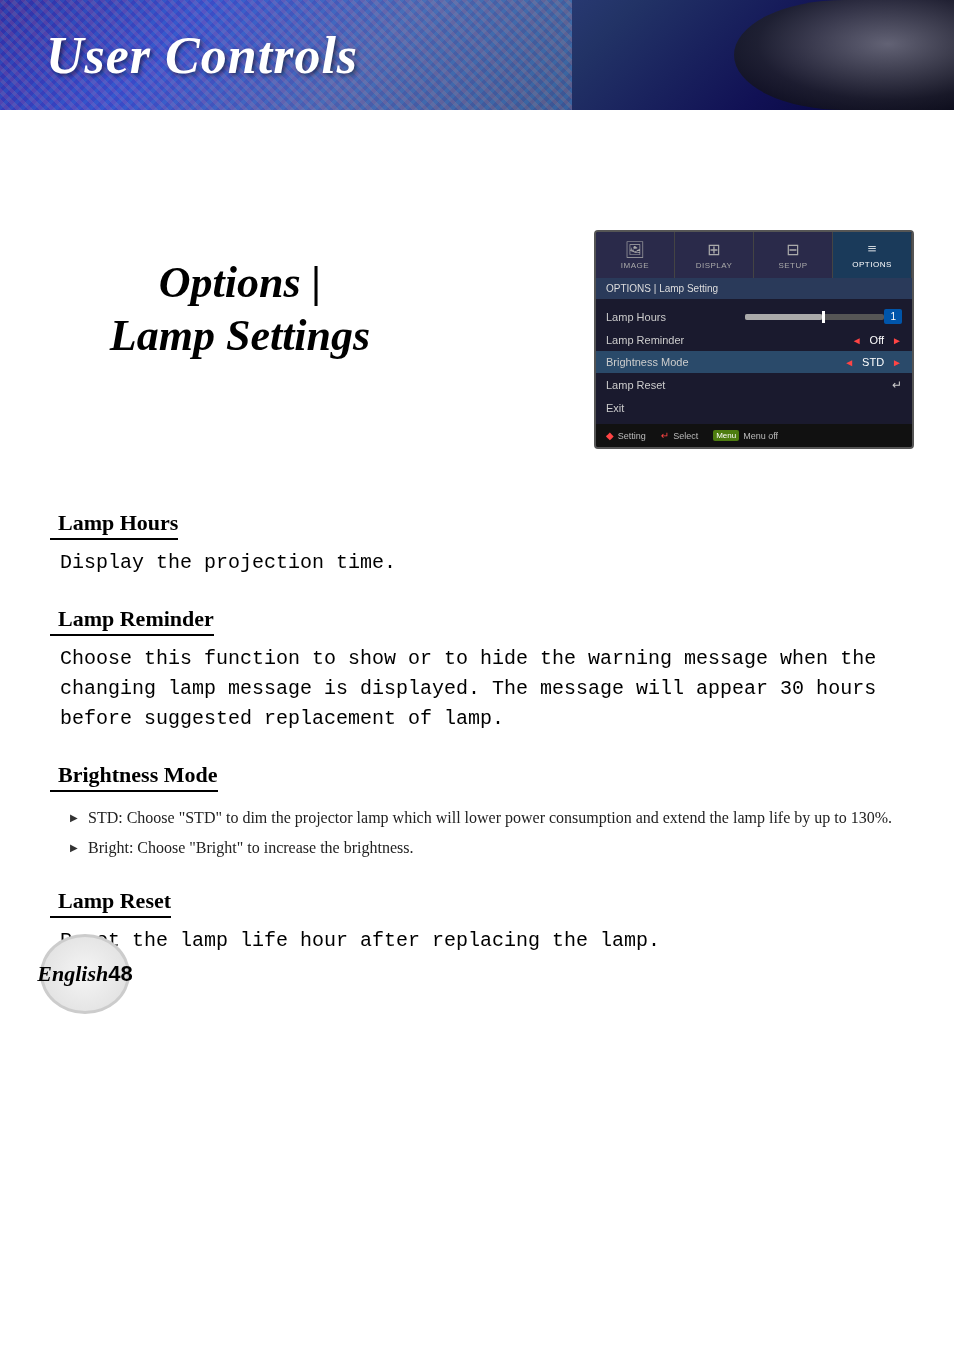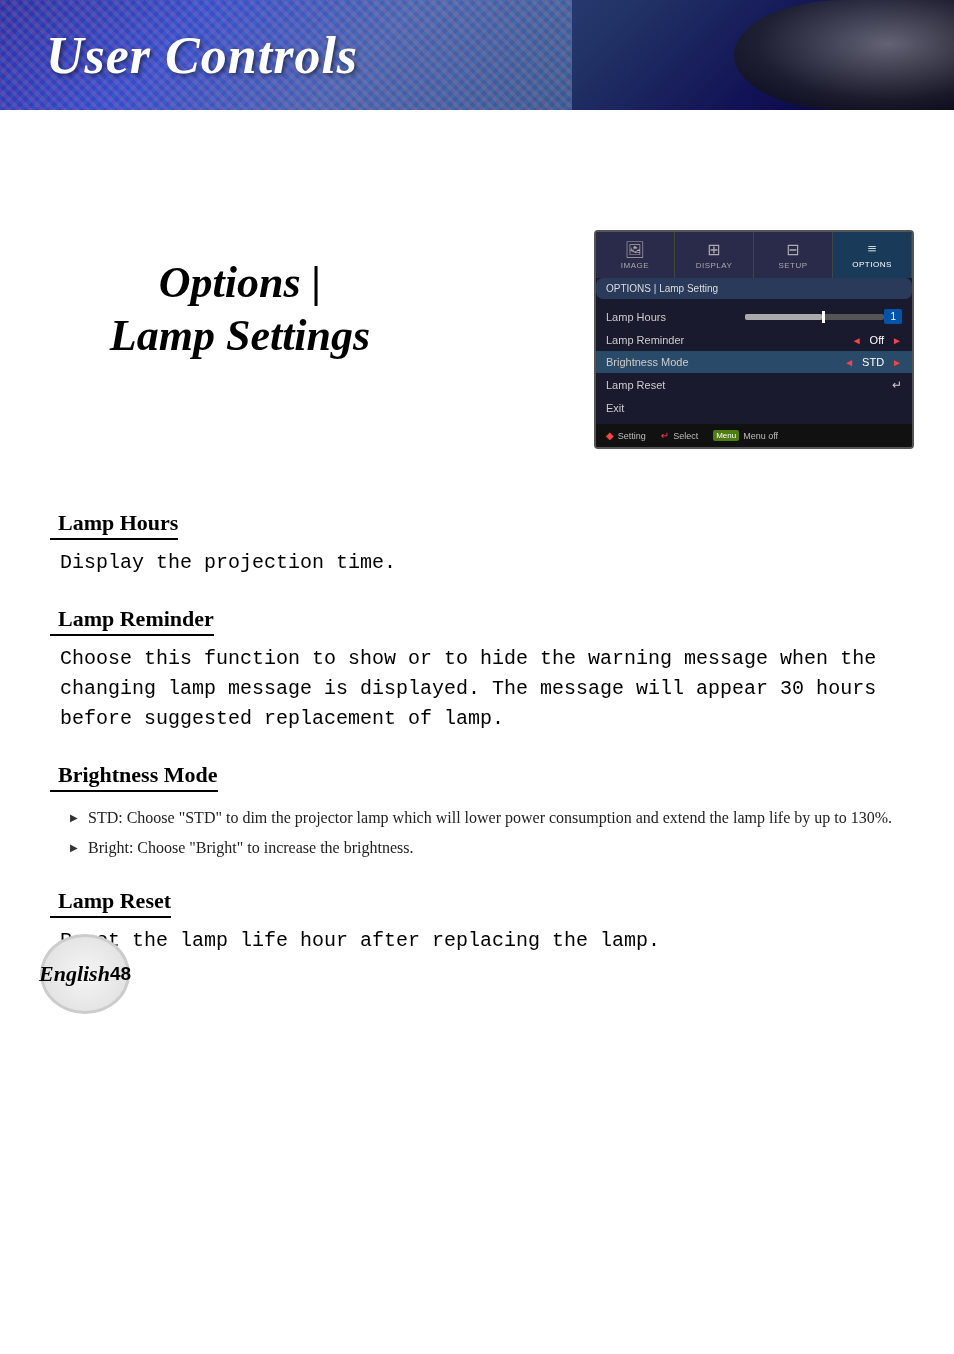--- a/index.html
+++ b/index.html
@@ -113,21 +113,20 @@
       font-family: Arial, sans-serif;
       letter-spacing: 0.5px;
     }
 
     .osd-breadcrumb {
       background: #2a3a5a;
       color: #ddd;
       font-size: 10px;
       font-family: Arial, sans-serif;
       padding: 5px 10px;
-      border-radius: 7px;
     }
 
     .osd-menu-items {
       padding: 5px 0;
     }
 
     .osd-menu-item {
       display: flex;
       align-items: center;
       padding: 5px 10px;
@@ -295,21 +294,21 @@
     .footer-badge-text {
       font-family: Georgia, serif;
       font-style: italic;
       font-size: 22px;
       font-weight: bold;
       color: #000;
     }
 
     .footer-badge-num {
       font-family: Arial, sans-serif;
-      font-size: 19px;
+      font-size: 22px;
       font-weight: bold;
       color: #000;
     }
 
     
     .page-body {
       position: relative;
     }
 
     .top-area {

